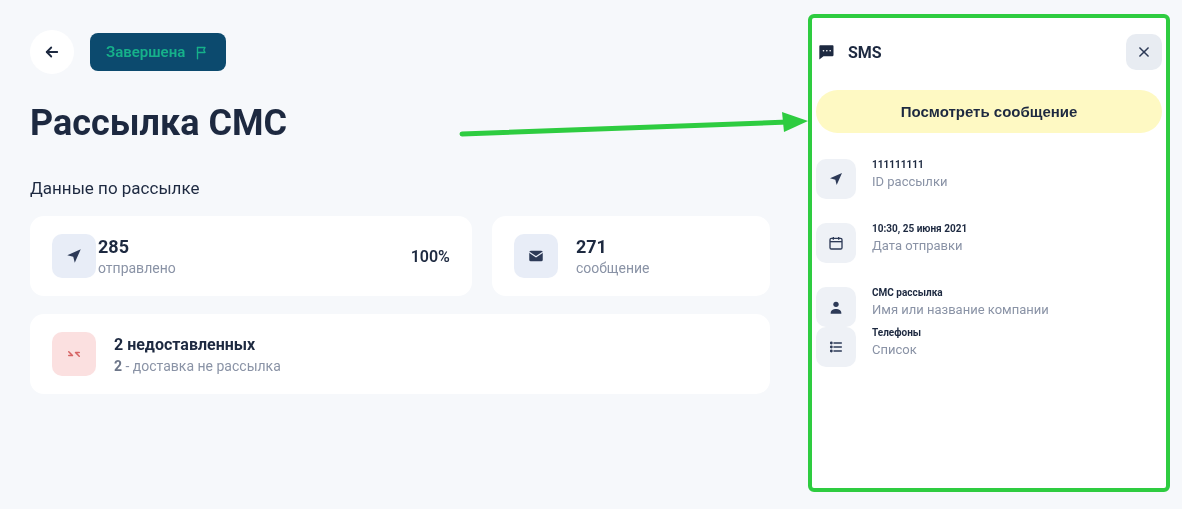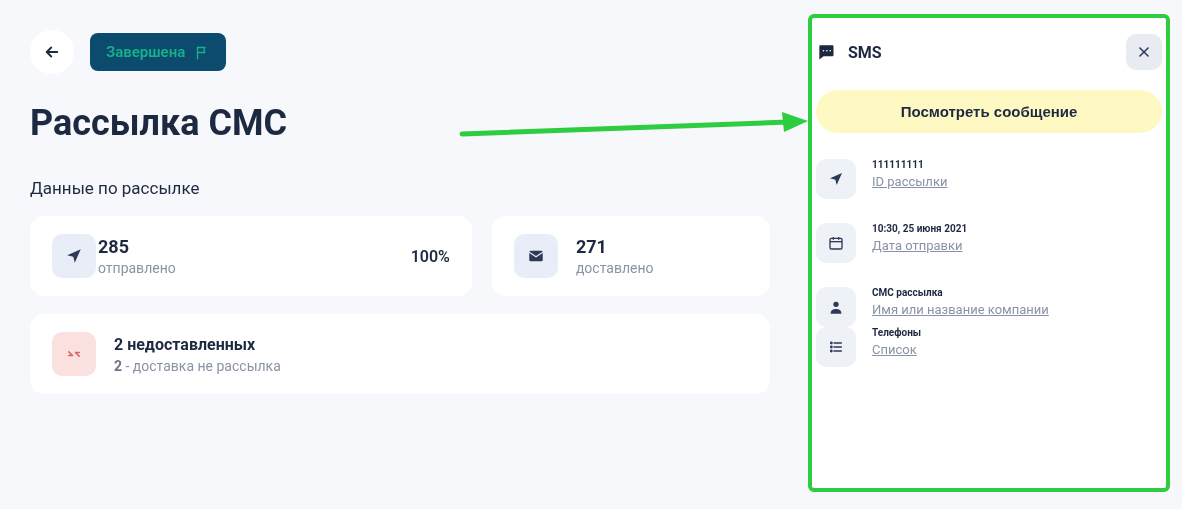--- a/index.html
+++ b/index.html
@@ -190,21 +190,20 @@
   .detail-title {
     font-size: 10px;
     font-weight: 700;
     color: #1d2940;
     line-height: 1.2;
   }
   .detail-sub {
     font-size: 13px;
     color: #8a93a6;
     margin-top: 3px;
-    text-decoration: underline;
   }
   svg { display: block; }
 </style>
 </head>
 <body>
 
 <div class="main">
 
   <div class="top-row">
     <div class="back-btn">
@@ -245,21 +244,21 @@
 
     <div class="card">
       <div class="icon-box blue">
         <svg width="18" height="18" viewBox="0 0 24 24" fill="#2d3a57">
             <rect x="3" y="5" width="18" height="14" rx="2"></rect>
             <path d="M3 7l9 6 9-6" fill="none" stroke="#e8edf7" stroke-width="1.6"></path>
           </svg>
       </div>
       <div>
         <div class="stat-num">271</div>
-        <div class="stat-label">доставлено</div>
+        <div class="stat-label">сообщение</div>
       </div>
     </div>
   </div>
 
   <div class="fail-card">
     <div class="icon-box red">
       <svg width="18" height="18" viewBox="0 0 24 24" fill="none" stroke="#d66363" stroke-width="2" stroke-linecap="round" stroke-linejoin="round">
           <polyline points="5 9 10 14 5 14"></polyline>
           <polyline points="19 15 14 10 19 10"></polyline>
         </svg>

